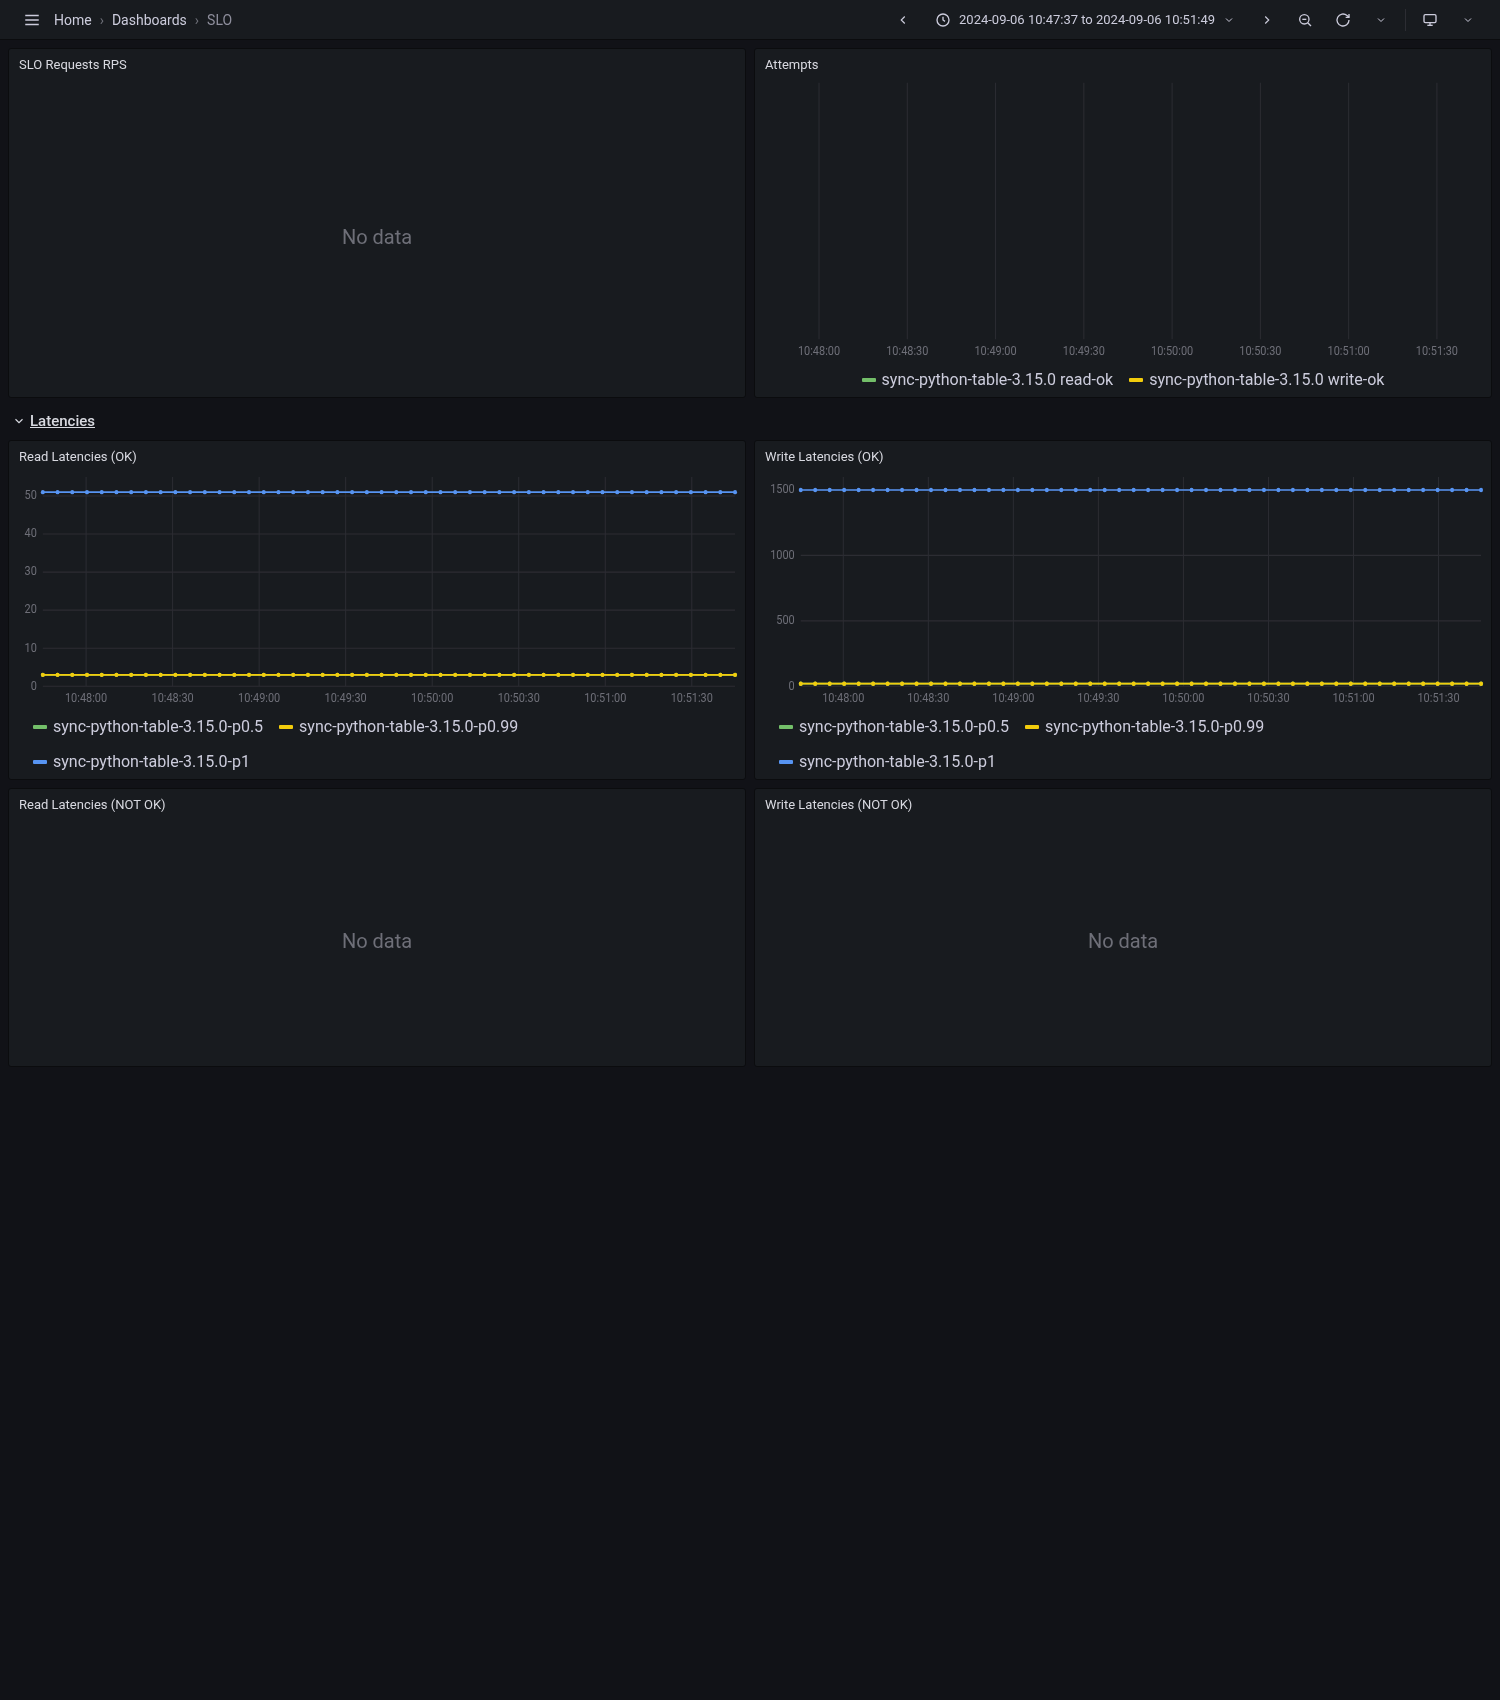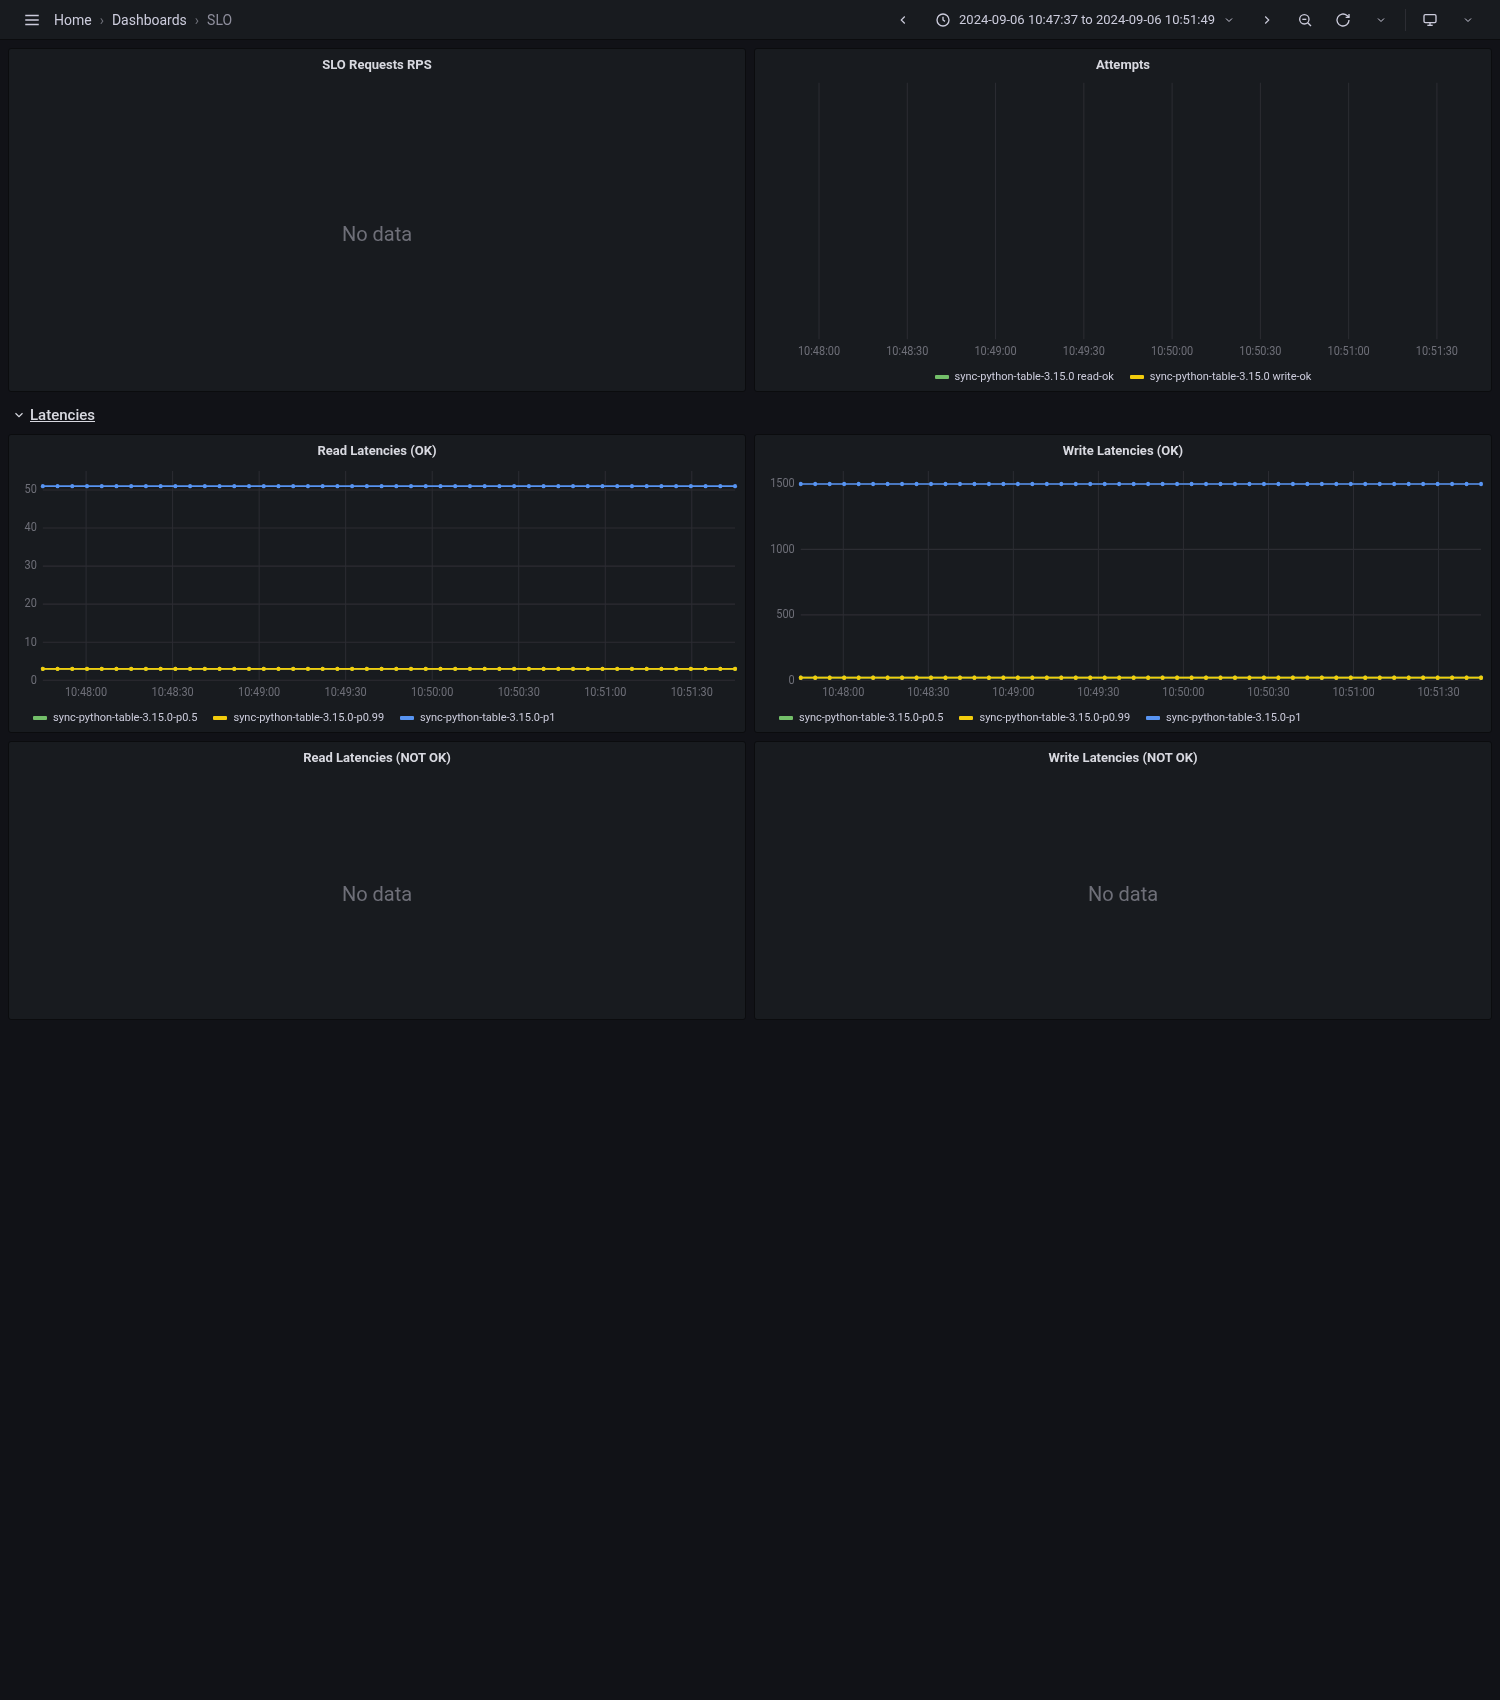--- a/index.html
+++ b/index.html
@@ -77,23 +77,22 @@
   .panel {
     background: var(--panel);
     border: 1px solid #0b0c0e;
     border-radius: 3px;
     display: flex; flex-direction: column;
     overflow: hidden;
   }
   .panel-h {
     padding: 8px 10px 4px 10px;
     font-size: 13px;
-    font-weight: 700;
+    font-weight: 400;
     color: #d8d9e0;
-    text-align: center;
   }
   .panel-body {
     flex: 1 1 auto;
     position: relative;
     min-height: 0;
   }
   .panel.tall .panel-body { height: 290px; }
   .panel.mid .panel-body { height: 245px; }
   .panel.mid2 .panel-body { height: 250px; }
   .nodata {
@@ -111,21 +110,21 @@
     text-decoration: underline;
   }
   .chev {
     width: 14px; height: 14px;
     display: inline-block;
   }
   .legend {
     display: flex; flex-wrap: wrap; gap: 16px;
     padding: 4px 12px 8px 12px;
     justify-content: center;
-    font-size: 11px;
+    font-size: 16px;
     color: var(--text);
   }
   .legend.left { justify-content: flex-start; padding-left: 24px; }
   .legend .item { display: flex; align-items: center; gap: 6px; cursor: pointer; }
   .swatch { width: 14px; height: 4px; border-radius: 1px; }
   svg text { fill: var(--text-dimmer); font-size: 11px; font-family: inherit; }
   svg .gridline { stroke: var(--grid); stroke-width: 1; shape-rendering: crispEdges; }
 </style>
 </head>
 <body>

